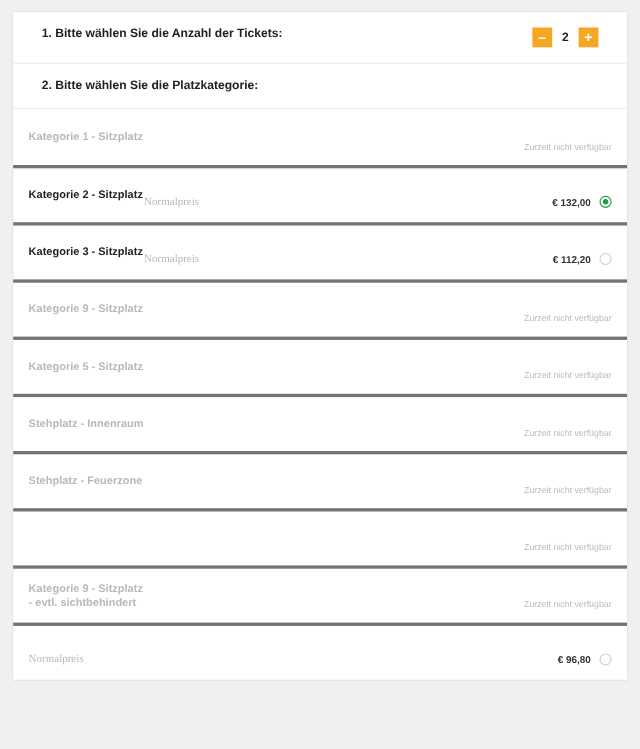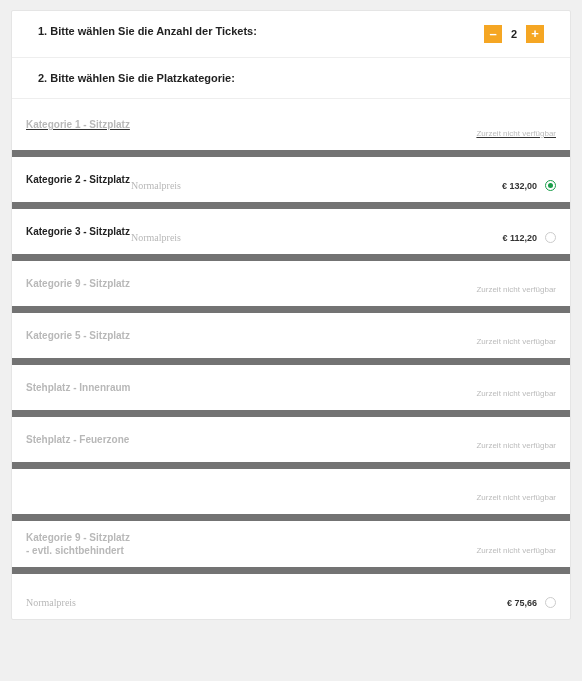--- a/index.html
+++ b/index.html
@@ -49,25 +49,25 @@
     font-size: 11px;
     font-weight: bold;
     color: #222;
   }
   .section-header.second {
     border-top: 1px solid #eee;
   }
   .row {
     display: flex;
     align-items: center;
-    border-top: 7px solid #737373;
+    border-top: 3px solid #737373;
     padding: 10px 14px;
     min-height: 52px;
   }
-  .row:first-of-type { border-top: 1px solid #eee; text-decoration: underline; }
+  .row:first-of-type { border-top: 1px solid #eee; }
   .cat-name {
     width: 105px;
     font-size: 10px;
     font-weight: bold;
     color: #b8b8b8;
     line-height: 1.3;
     flex-shrink: 0;
   }
   .row.available .cat-name {
     color: #222;
@@ -171,18 +171,18 @@
       </div>
       <div class="row unavail">
         <div class="not-avail">Zurzeit nicht verfügbar</div>
       </div>
       <div class="row unavail">
         <div class="cat-name">Kategorie 9 - Sitzplatz - evtl. sichtbehindert</div>
         <div class="not-avail">Zurzeit nicht verfügbar</div>
       </div>
       <div class="row available">
         <div class="price-label">Normalpreis</div>
-        <div class="price-val">€ 75,66</div>
+        <div class="price-val">€ 96,80</div>
         <span class="radio"></span>
       </div>
     </div>
 
 </div>
 
 </body></html>

